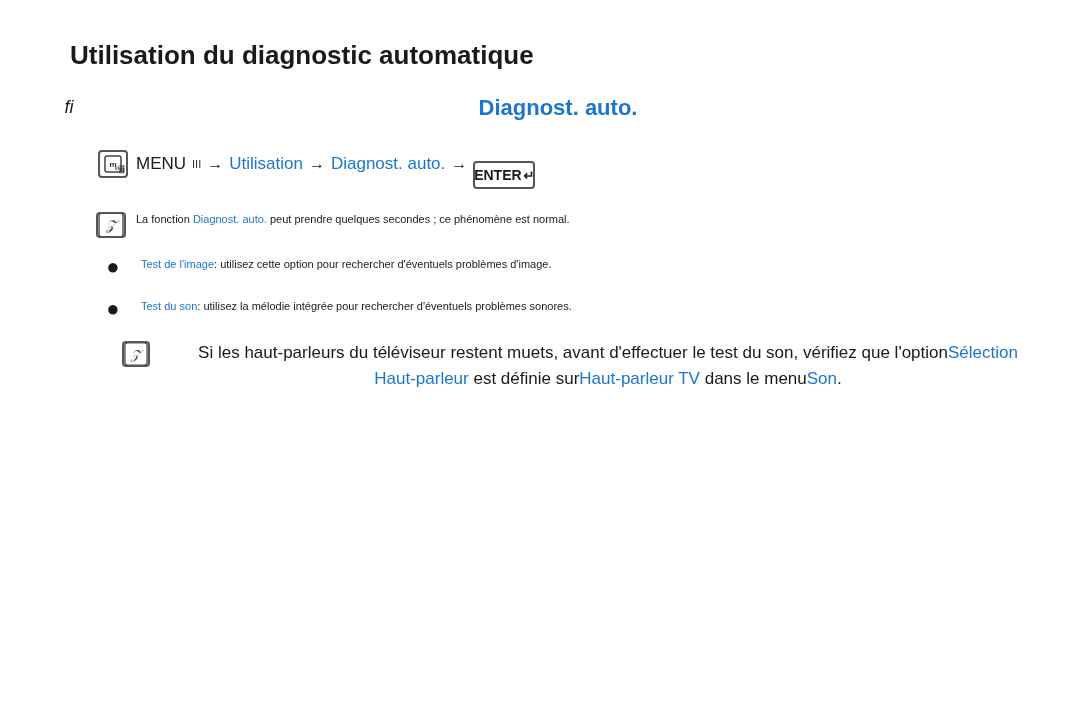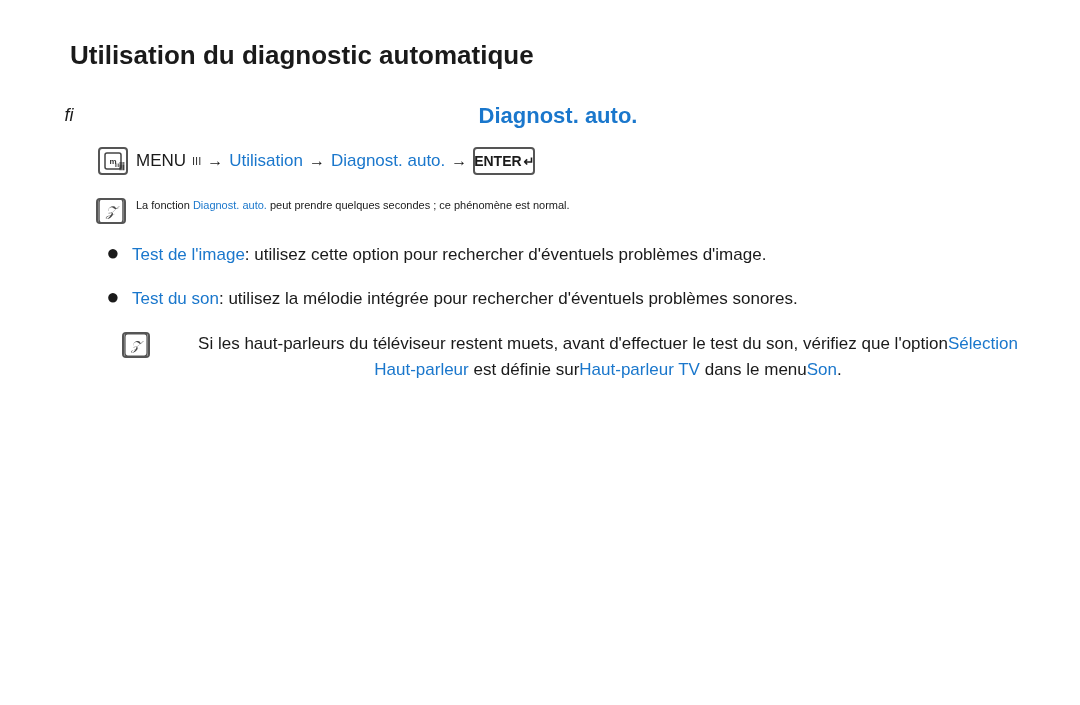--- a/index.html
+++ b/index.html
@@ -15,21 +15,21 @@
       height: 705px;
       overflow: hidden;
       padding: 40px 60px;
       color: #1a1a1a;
     }
 
     .page-title {
       font-size: 26px;
       font-weight: bold;
       color: #1a1a1a;
-      margin-bottom: 32px;
+      margin-bottom: 24px;
       margin-left: 10px;
     }
 
     .section {
       display: flex;
       flex-direction: row;
       align-items: flex-start;
       margin-bottom: 20px;
       text-align: center;
     }
@@ -106,20 +106,21 @@
       align-items: center;
       justify-content: center;
       border: 2px solid #555;
       border-radius: 4px;
       width: 62px;
       height: 28px;
       font-size: 14px;
       font-weight: bold;
       color: #1a1a1a;
       gap: 2px;
+      margin-top: 22px;
     }
 
     .note-block {
       display: flex;
       align-items: flex-start;
       margin-bottom: 18px;
       gap: 10px;
     }
 
     .note-icon {
@@ -155,23 +156,24 @@
     }
 
     .bullet-dot {
       font-size: 22px;
       color: #1a1a1a;
       margin-top: -2px;
       min-width: 14px;
     }
 
     .bullet-text {
-      font-size: 17px;
+      font-size: 11px;
       color: #1a1a1a;
       line-height: 1.55;
+      margin-left: 9px;
     }
 
     .sub-note {
       display: flex;
       align-items: flex-start;
       margin-left: 26px;
       margin-top: 4px;
       gap: 10px;
     }
 

